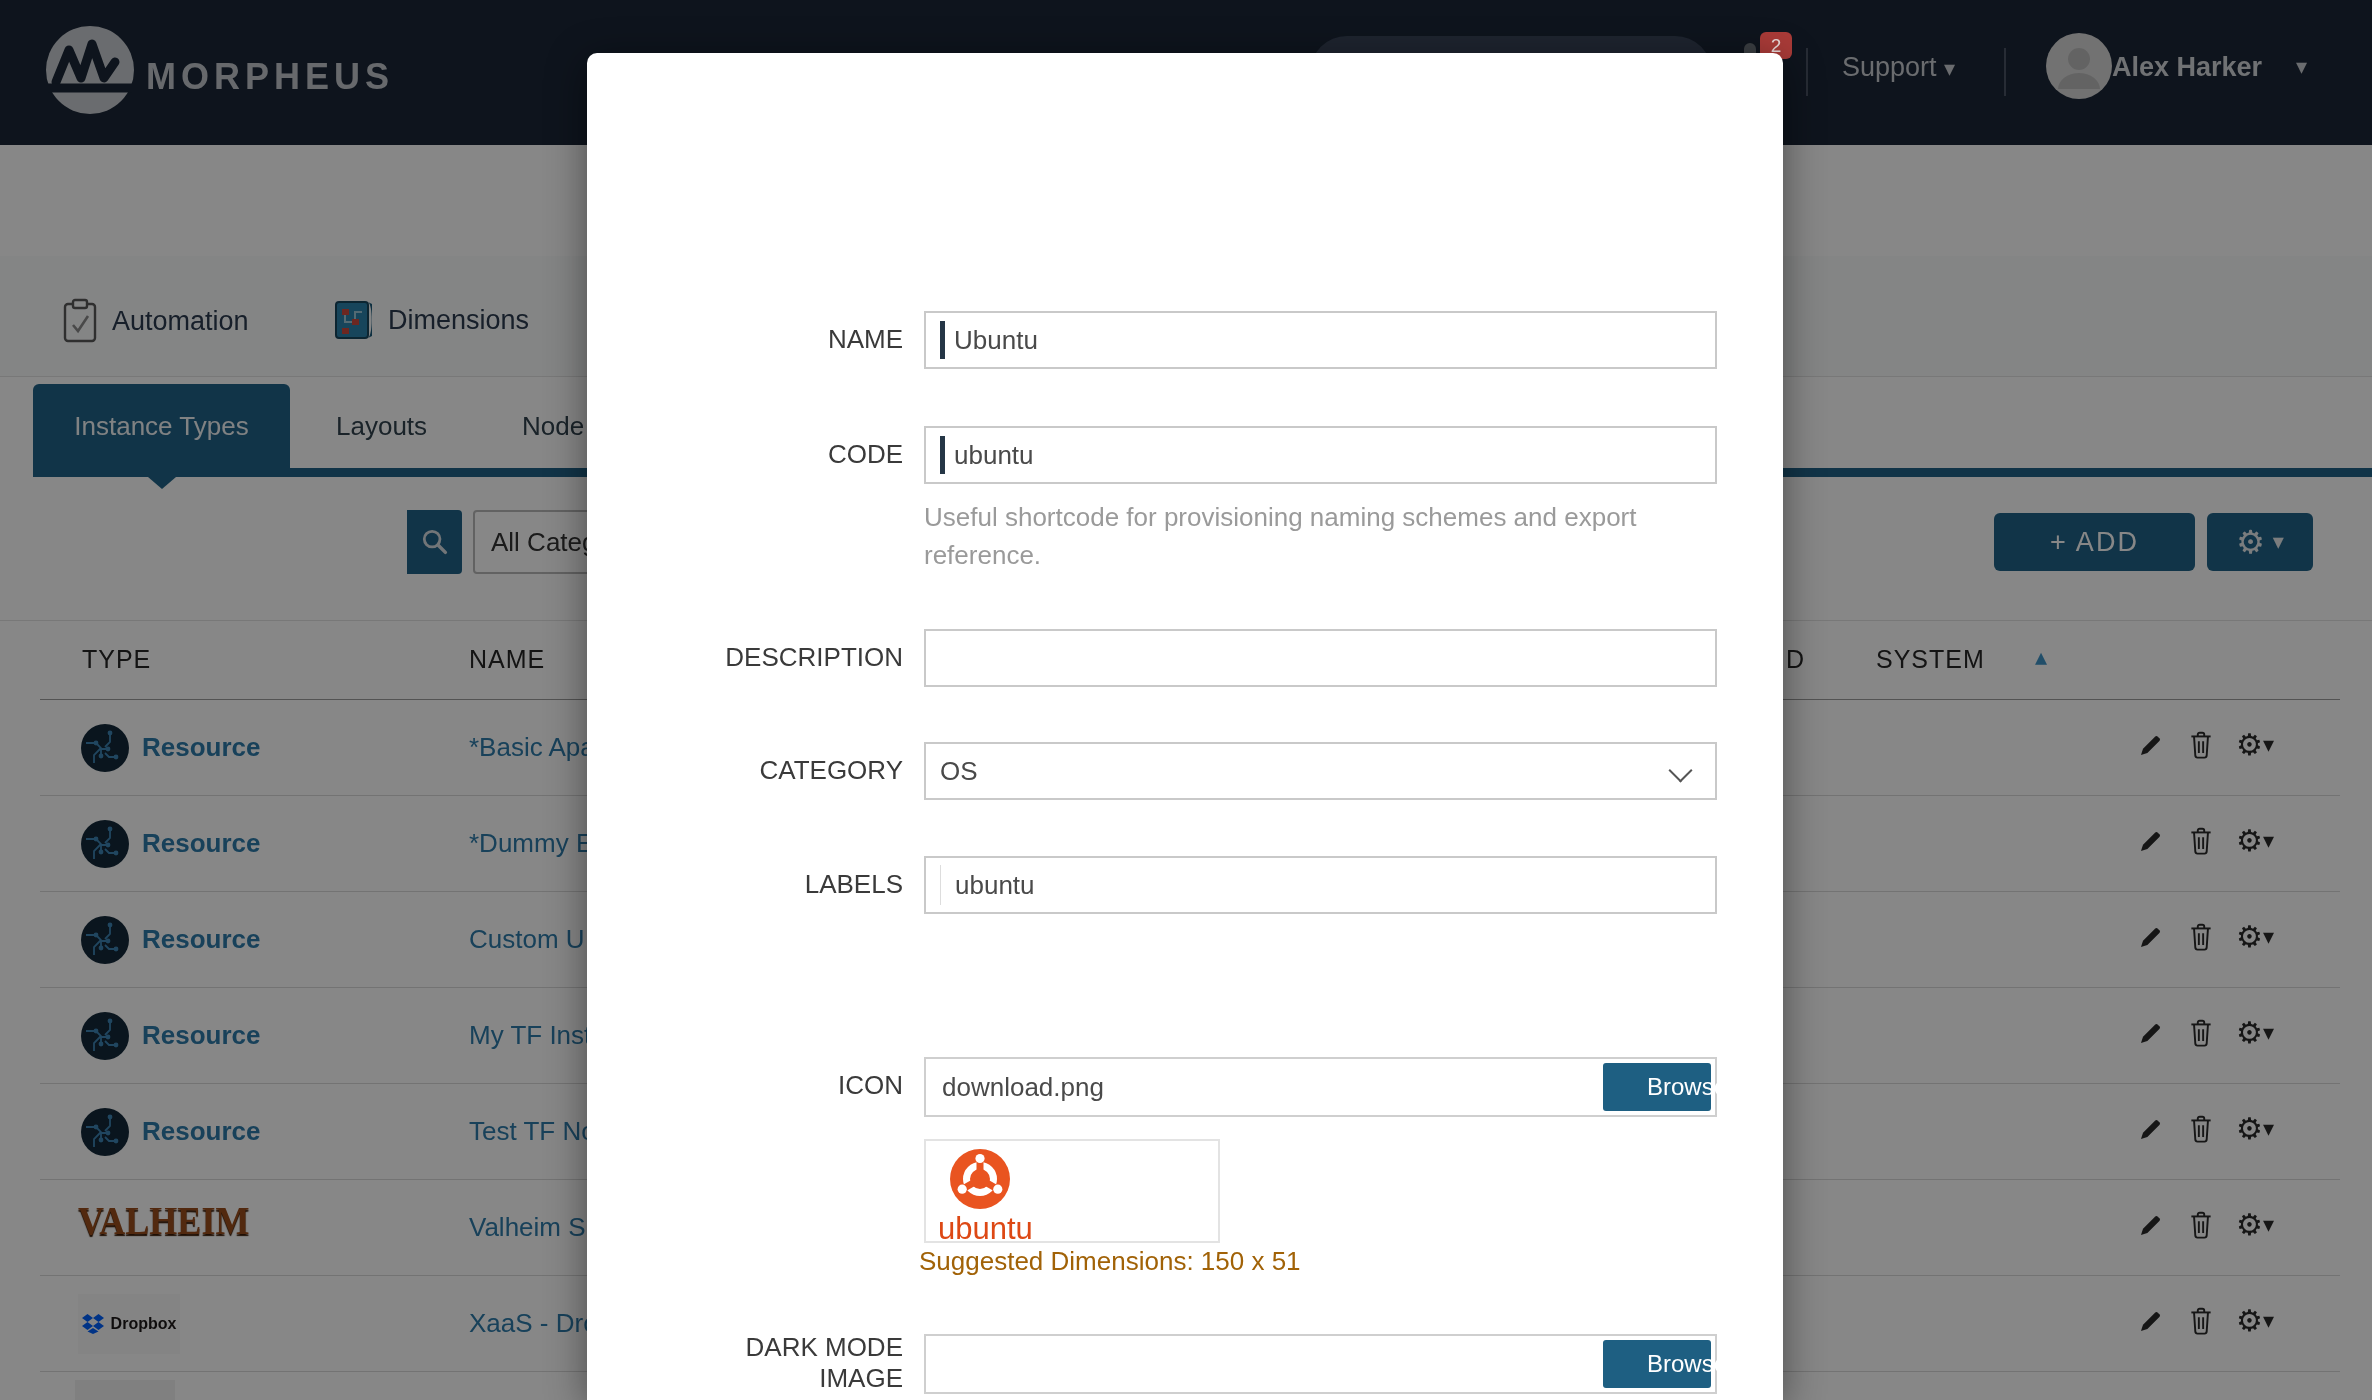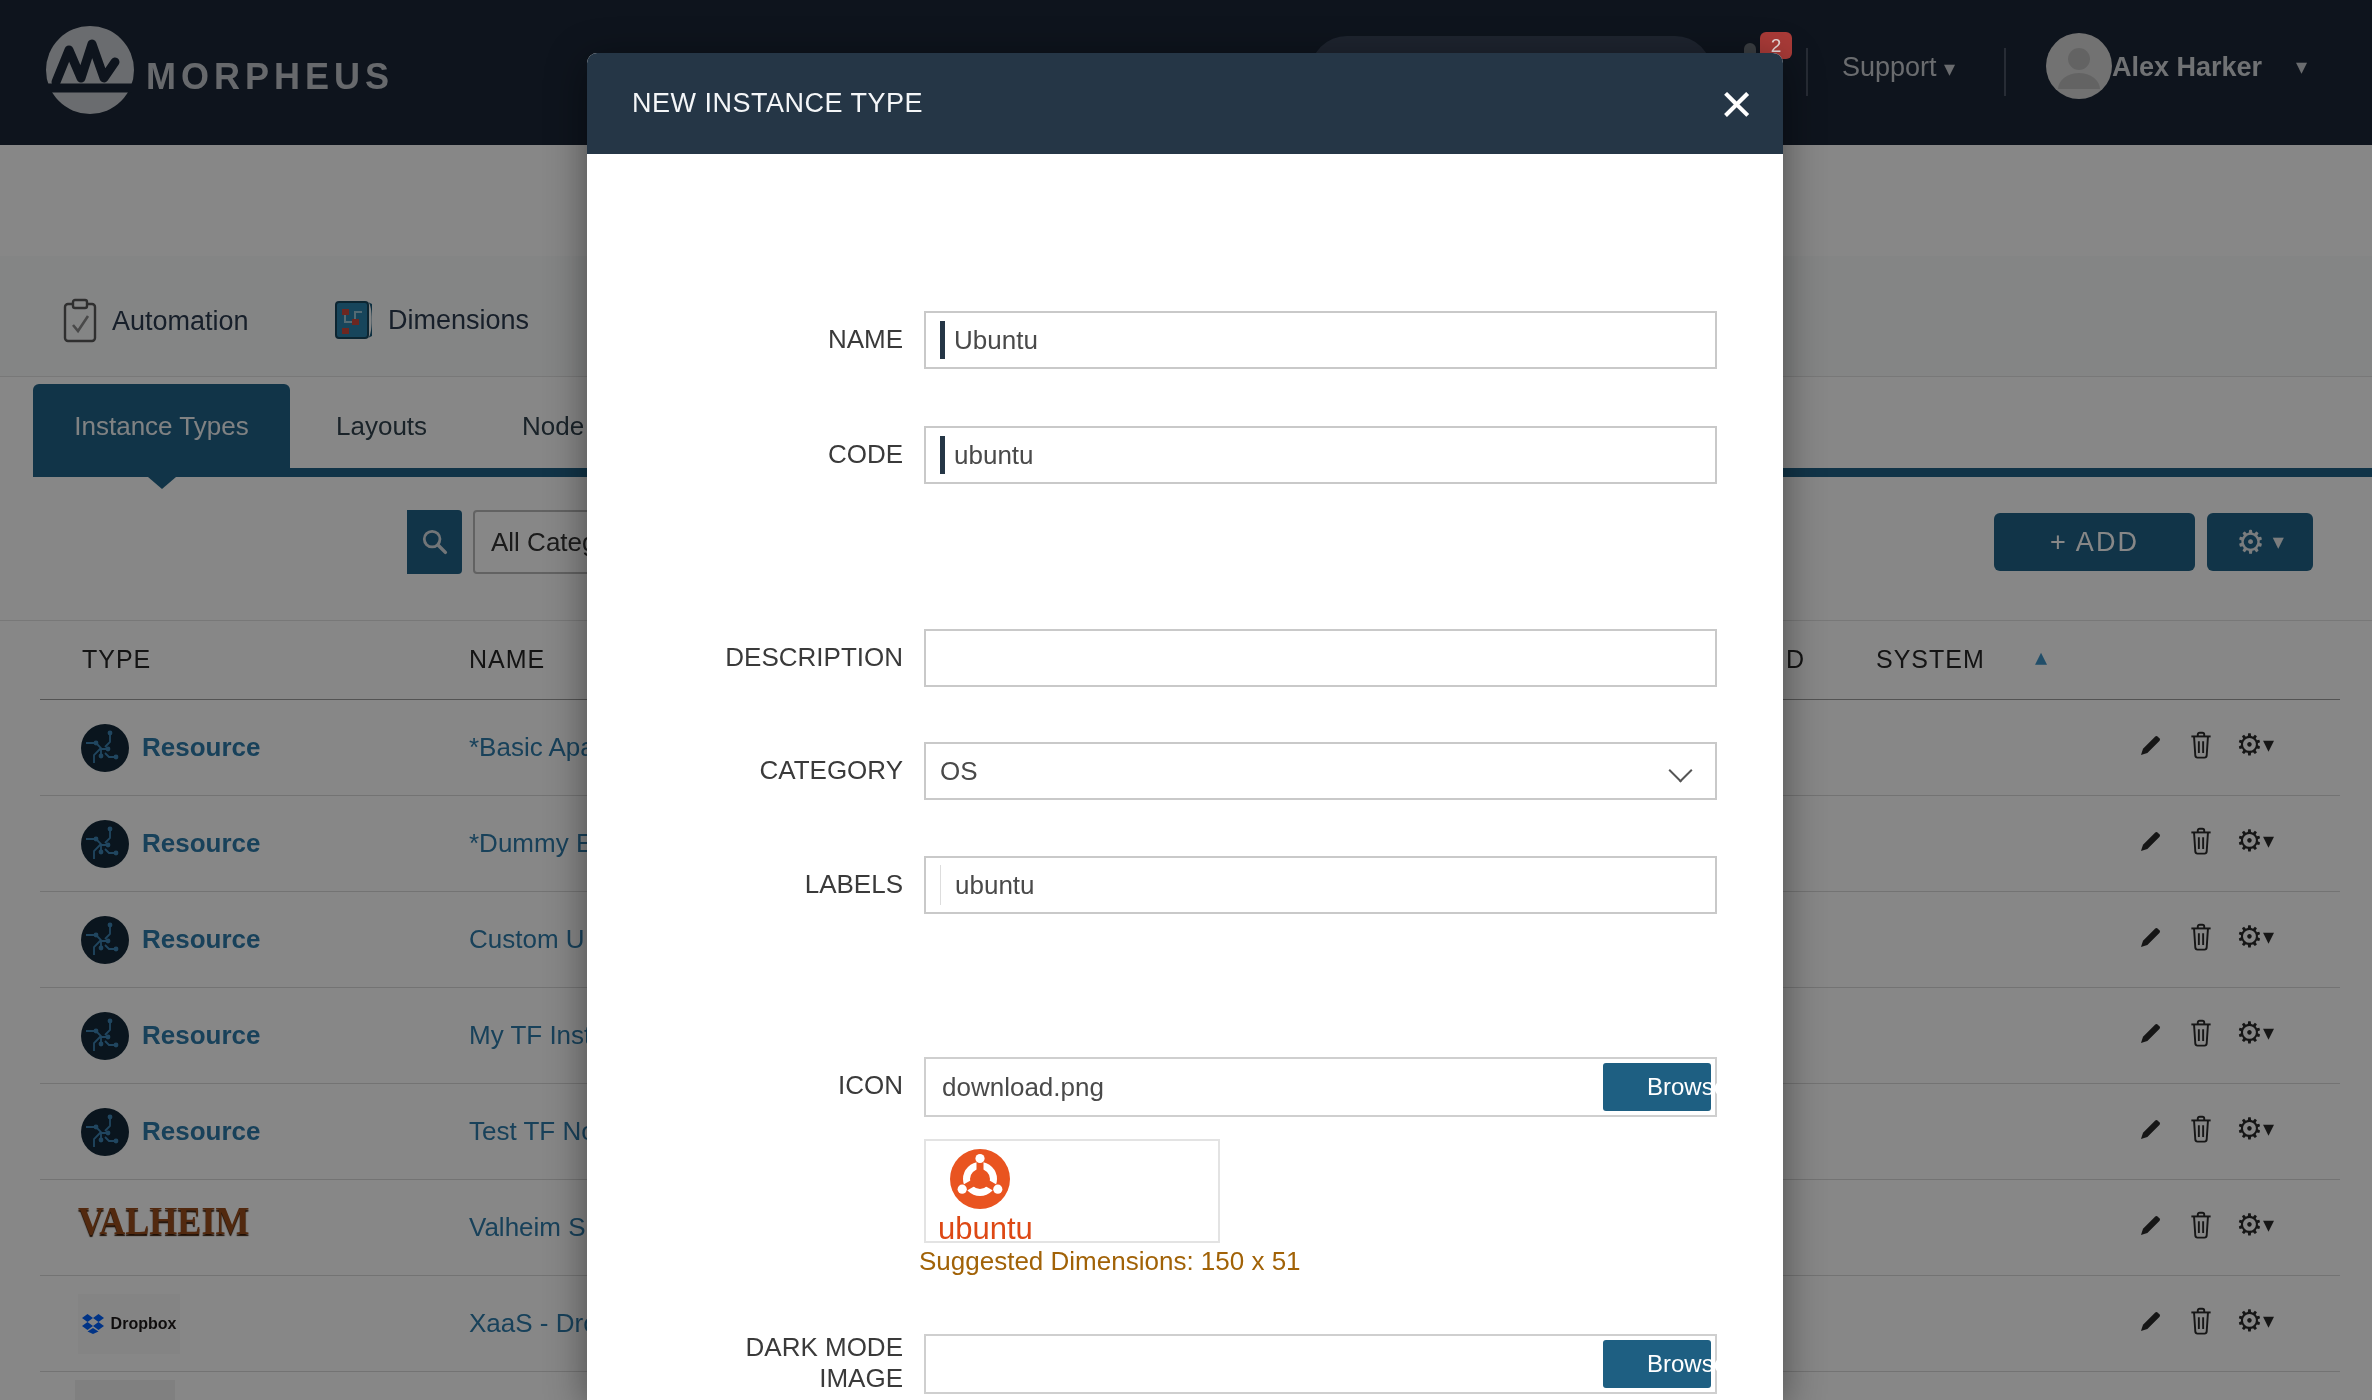--- a/index.html
+++ b/index.html
@@ -493,24 +493,20 @@
     <div class="trow" style="top:1372px;height:28px">
       <span class="partial-iconbox"></span>
     </div>
   </div>
 
   <div class="overlay"></div>
 
   <span class="badge">2</span>
 
   <div class="modal">
-    <div class="modal-header">
-      <span class="modal-title">NEW INSTANCE TYPE</span>
-      <span class="modal-close">×</span>
-    </div>
     <div class="mbody">
 
       <div class="frow" style="top:157px">
         <span class="flabel">NAME</span>
         <div class="fctrl">
             <div class="input">
           <span class="caret-bar"></span>
           <span>Ubuntu</span>
         </div>
           </div>
@@ -518,20 +514,21 @@
 
       <div class="frow" style="top:272px">
         <span class="flabel">CODE</span>
         <div class="fctrl">
             <div class="input">
           <span class="caret-bar"></span>
           <span>ubuntu</span>
         </div>
           </div>
       </div>
+      <div class="help" style="top:344px">Useful shortcode for provisioning naming schemes and export reference.</div>
 
       <div class="frow" style="top:475px">
         <span class="flabel">DESCRIPTION</span>
         <div class="fctrl">
             <div class="input">
           <span></span>
         </div>
           </div>
       </div>
 

